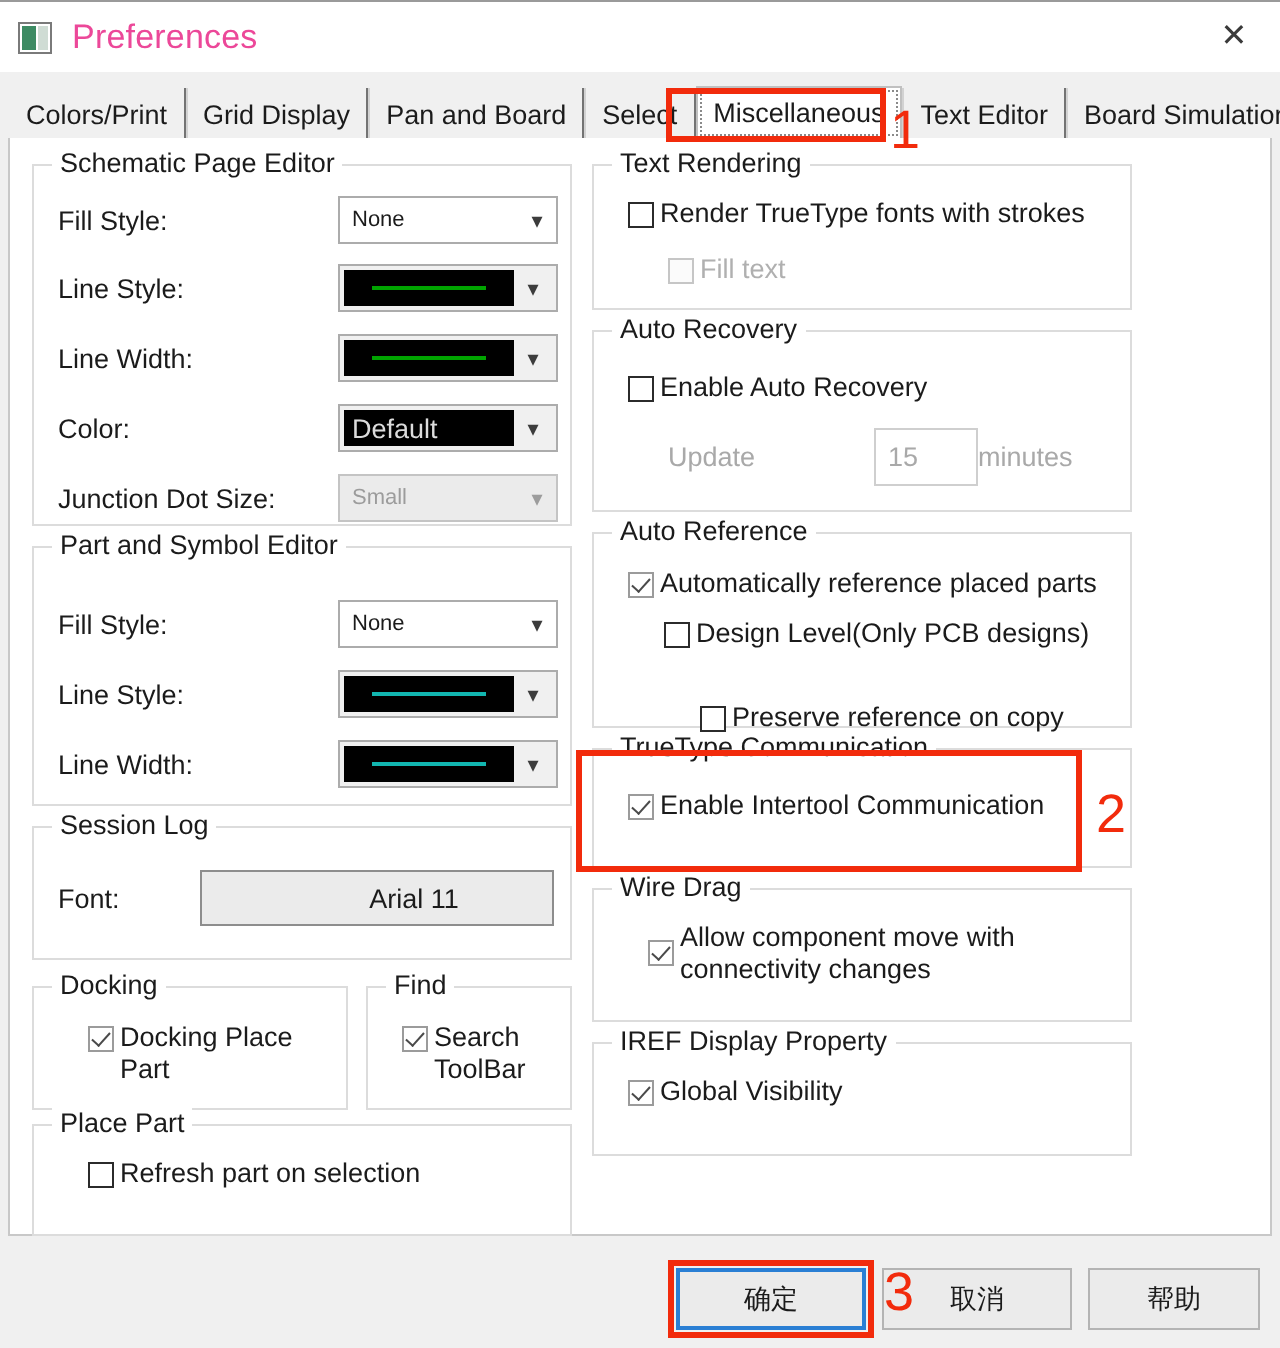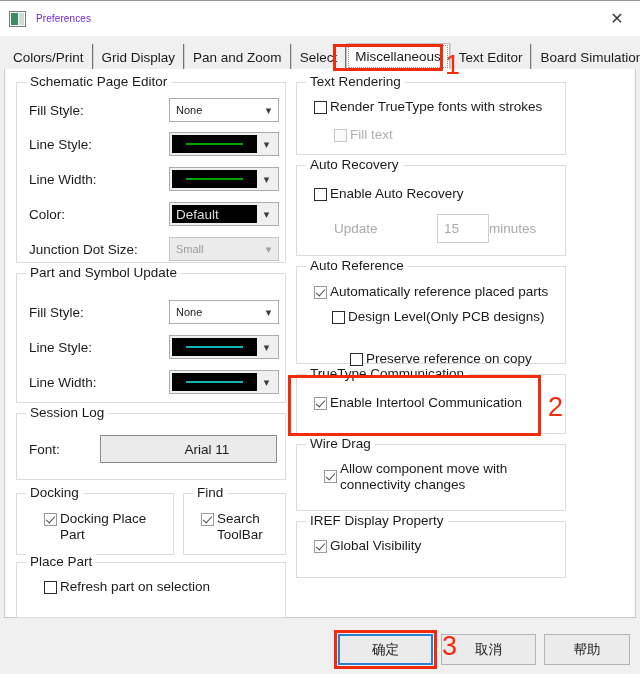--- a/index.html
+++ b/index.html
@@ -33,21 +33,21 @@
   .title-icon::before {
     content: ""; position: absolute; left: 1px; top: 1px;
     width: 7px; height: 12px; background: #3d8b63;
   }
   .title-icon::after {
     content: ""; position: absolute; left: 9px; top: 1px;
     width: 5px; height: 12px; background: #cfdcd4;
   }
   .title-text {
     margin-left: 10px;
-    font-size: 10px; color: #6d28d9;
+    font-size: 17px; color: #ec4899;
     letter-spacing: .1px;
   }
   .titlebar-close {
     position: absolute; right: 0; top: 0;
     width: 46px; height: 36px;
     display: flex; align-items: center; justify-content: center;
     font-size: 16px; color: #3a3a3a; line-height: 1;
     cursor: pointer;
   }
   
@@ -240,21 +240,21 @@
 
   <div class="titlebar">
     <div class="title-icon"></div>
     <div class="title-text">Preferences</div>
     <div class="titlebar-close">✕</div>
   </div>
 
   <div class="tabstrip">
     <div class="tab">Colors/Print</div>
     <div class="tab">Grid Display</div>
-    <div class="tab">Pan and Zoom</div>
+    <div class="tab">Pan and Board</div>
     <div class="tab">Select</div>
     <div class="tab active">Miscellaneous</div>
     <div class="tab">Text Editor</div>
     <div class="tab">Board Simulation</div>
   </div>
 
   <div class="page">
 
     <div class="group" style="left:11px; top:13px; width:270px; height:181px;">
       <div class="legend">Schematic Page Editor</div>
@@ -290,21 +290,21 @@
       </div>
 
       <div class="lbl" style="left:12px; top:159px;">Junction Dot Size:</div>
       <div class="combo disabled" style="left:152px; top:154px; width:110px;">
         <div class="cval">Small</div>
         <div class="carrow">▾</div>
       </div>
     </div>
 
     <div class="group" style="left:11px; top:204px; width:270px; height:130px;">
-      <div class="legend">Part and Symbol Update</div>
+      <div class="legend">Part and Symbol Editor</div>
 
       <div class="lbl" style="left:12px; top:31px;">Fill Style:</div>
       <div class="combo" style="left:152px; top:26px; width:110px;">
         <div class="cval">None</div>
         <div class="carrow">▾</div>
       </div>
 
       <div class="lbl" style="left:12px; top:66px;">Line Style:</div>
       <div class="combo swatch" style="left:152px; top:61px; width:110px;">
         <div class="swatchbox">

